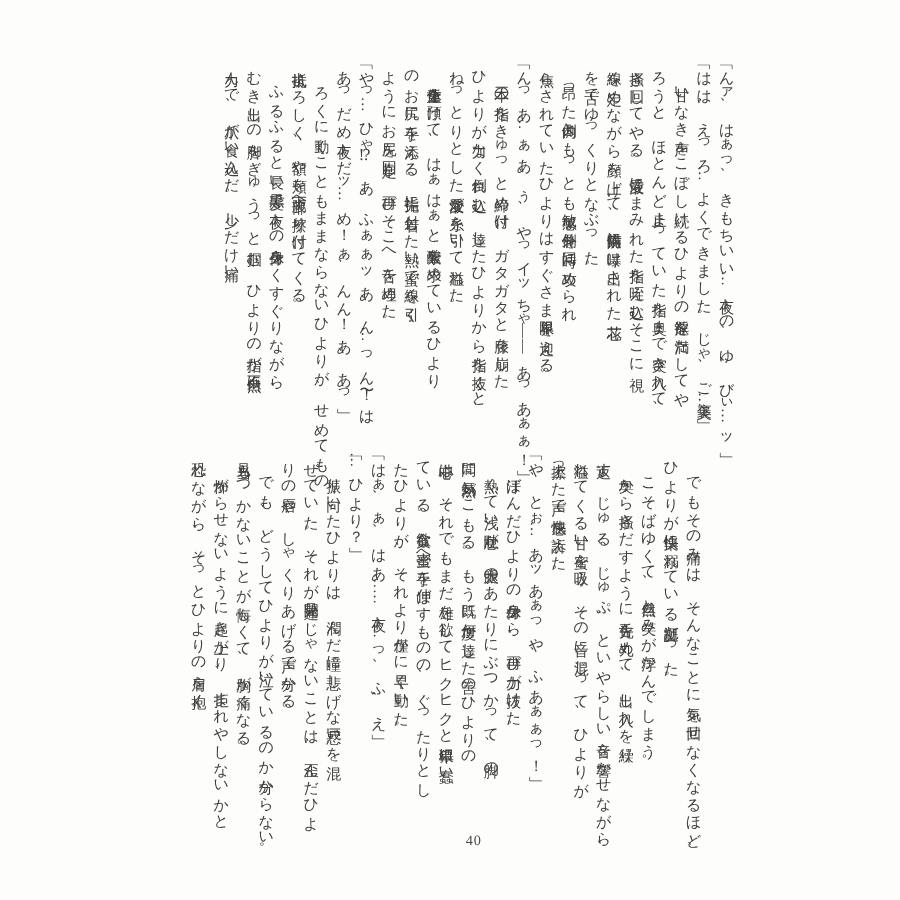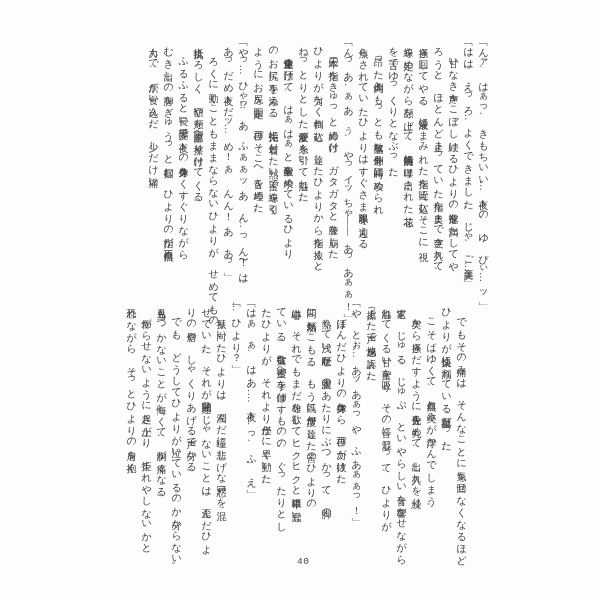--- a/index.html
+++ b/index.html
@@ -43,25 +43,25 @@
     top: 301px;
     left: 123px;
     width: 346px;
     height: 268px;
   }
   .page-num {
     position: absolute;
     top: 556px;
     left: 297px;
     width: 24px;
-    text-align: left;
+    text-align: right;
     font-size: 9.5px;
     letter-spacing: 0.5px;
     color: #4a4946;
-    font-family: Liberation Mono, monospace;
+    font-family: Liberation Serif, serif;
   }
 </style>
 </head>
 <body>
 
 <div id="page">
 
   <div id="upper-block" class="vblock">
       <div class="vline">「んァ、はぁっ、きもちいい…夜トの、ゆ、びぃ…ッ」</div>
       <div class="vline">「はは、えっろ…よくできました。じゃ、ご褒美…」</div>

